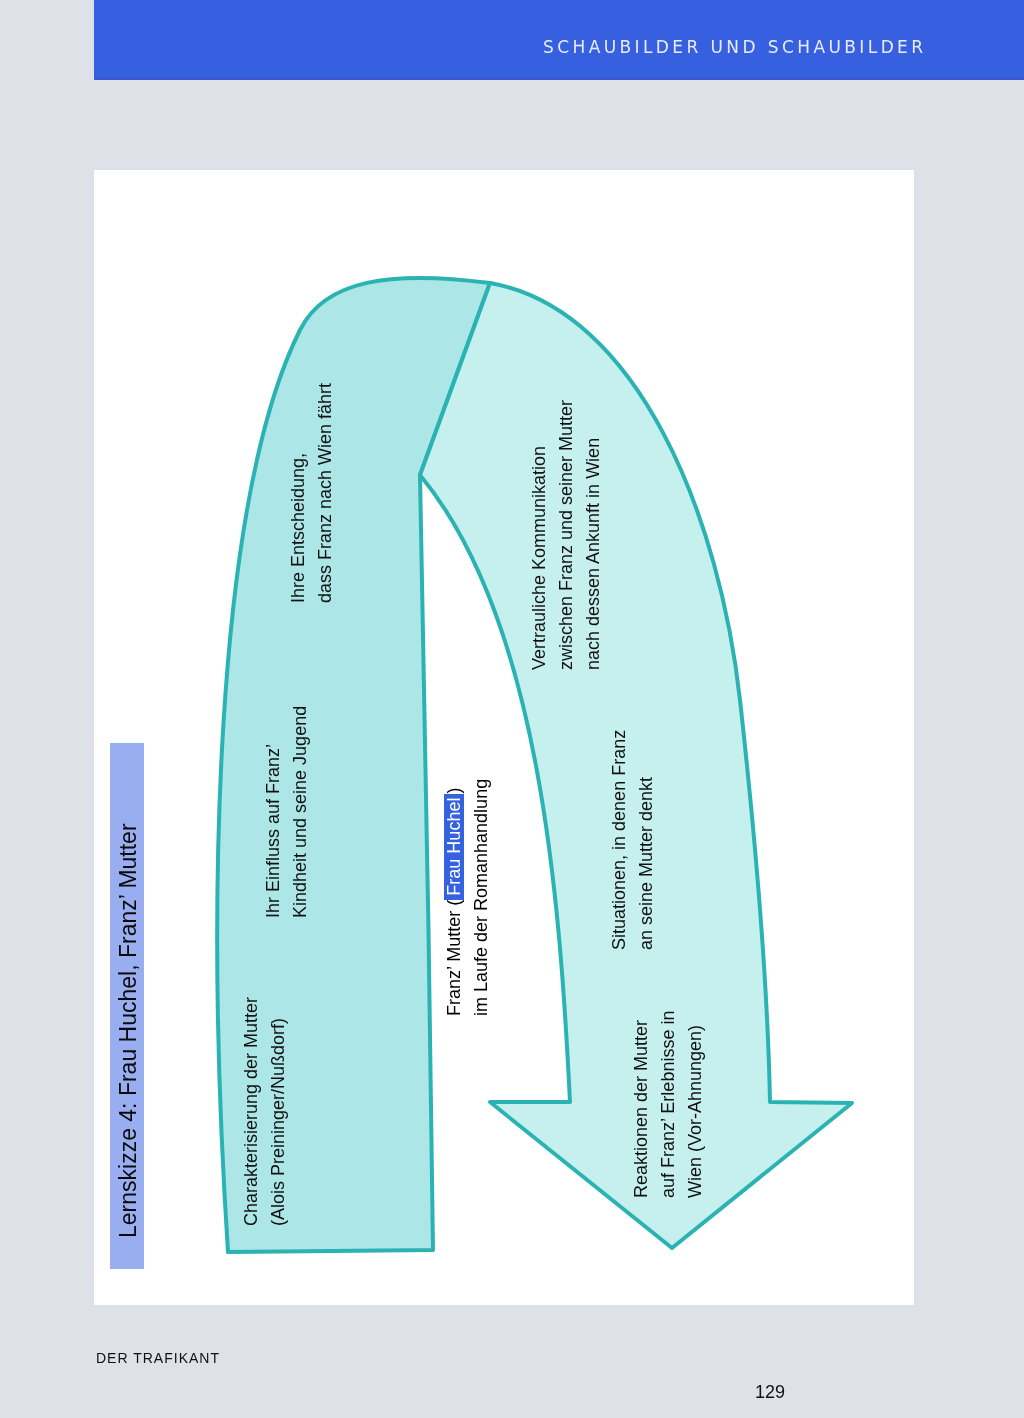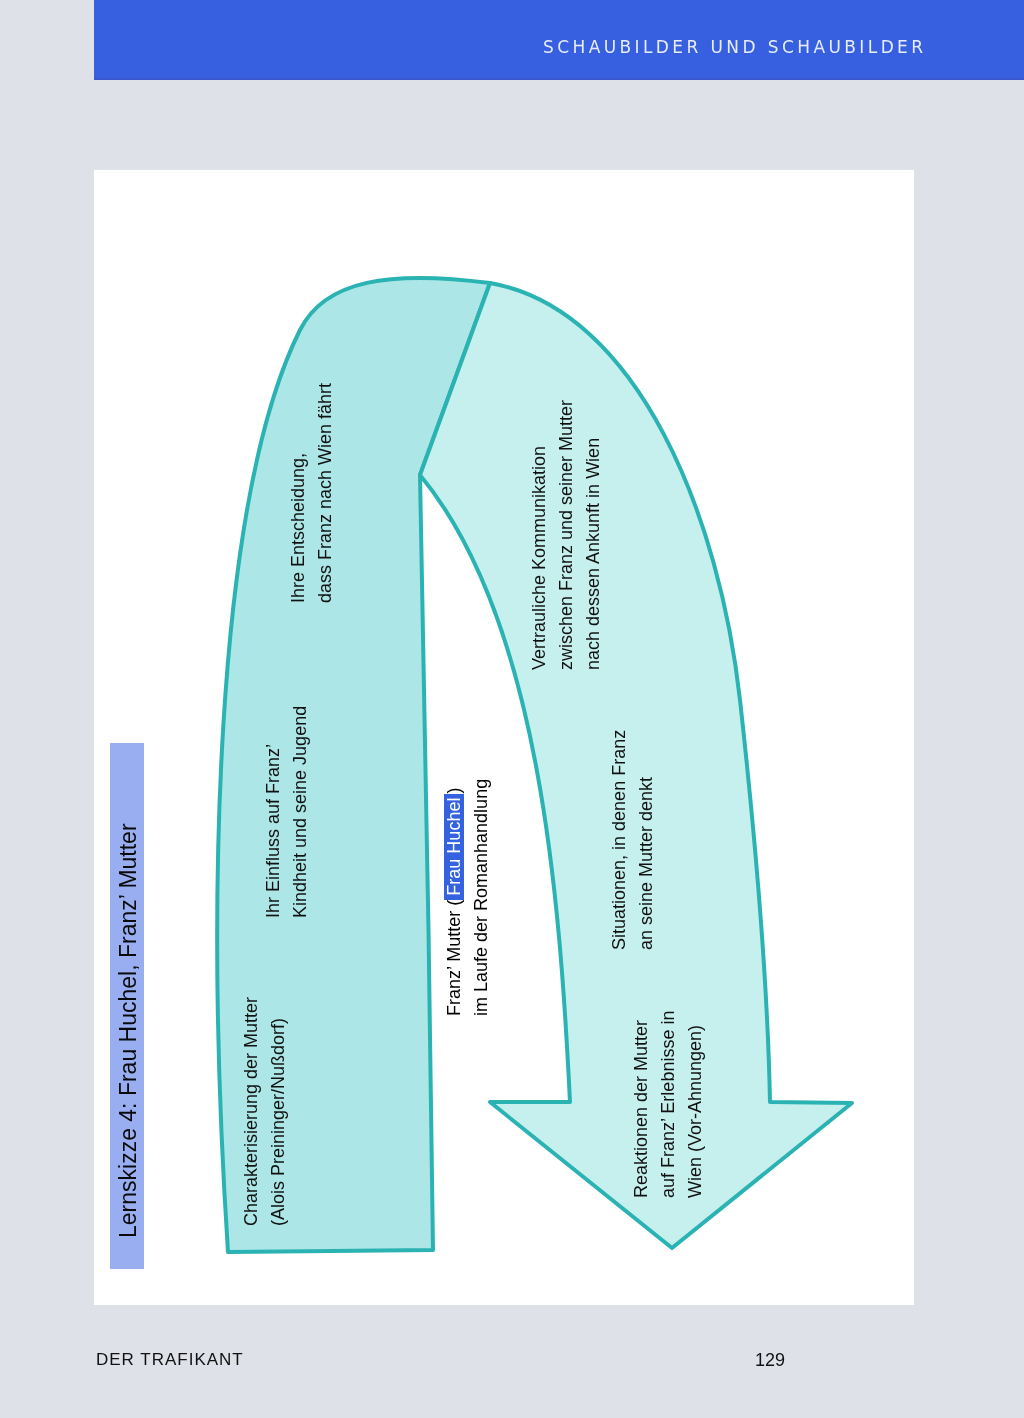--- a/index.html
+++ b/index.html
@@ -38,25 +38,25 @@
     font-size:23px; color:#0a0a0a; white-space:nowrap; line-height:30px;
   }
   .center-label {
     position:absolute; transform-origin:0 0; transform:rotate(-90deg);
     white-space:nowrap; font-size:18px; color:#000; line-height:27px;
   }
   .highlight {
     background:#3563df; color:#fff; padding:0 4px;
   }
   .footer-left {
-    position:absolute; left:96px; top:1350px; font-size:17px;
+    position:absolute; left:96px; top:1350px; font-size:14px;
     letter-spacing:1px; color:#111;
   }
   .footer-right {
-    position:absolute; left:755px; top:1350px; font-size:18px; color:#111;
+    position:absolute; left:755px; top:1382px; font-size:18px; color:#111;
   }
 </style>
 </head>
 <body>
 
 <div class="header-bar">
 </div>
 <div class="header-title">SCHAUBILDER UND SCHAUBILDER</div>
 
 <div class="panel"></div>

